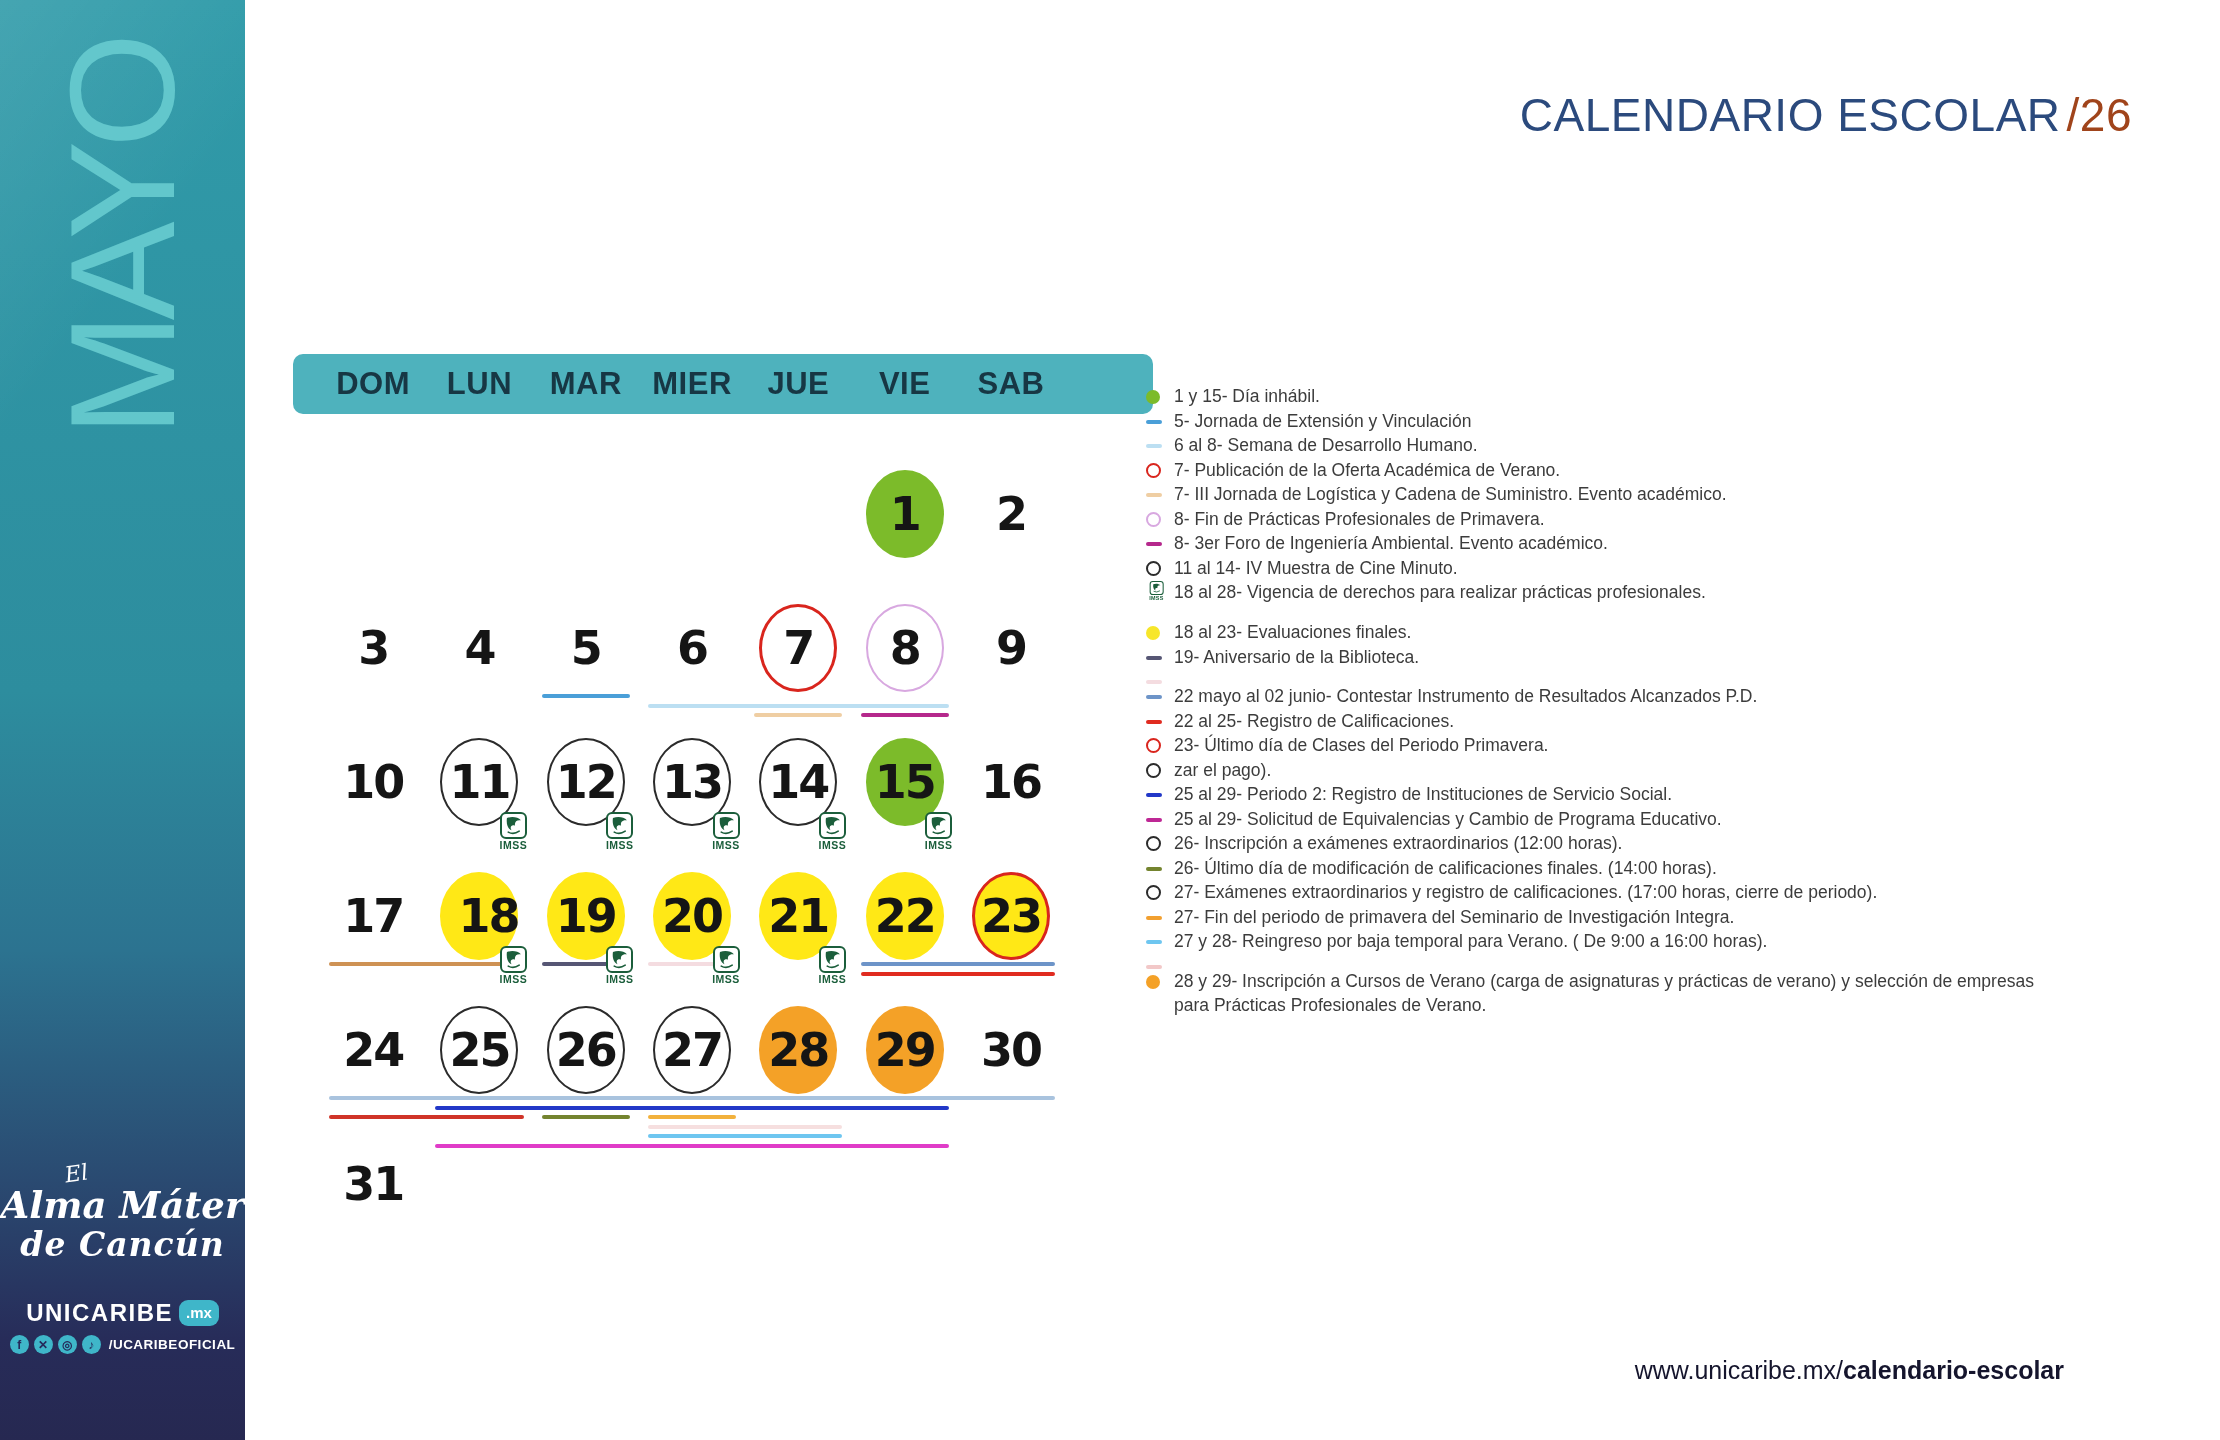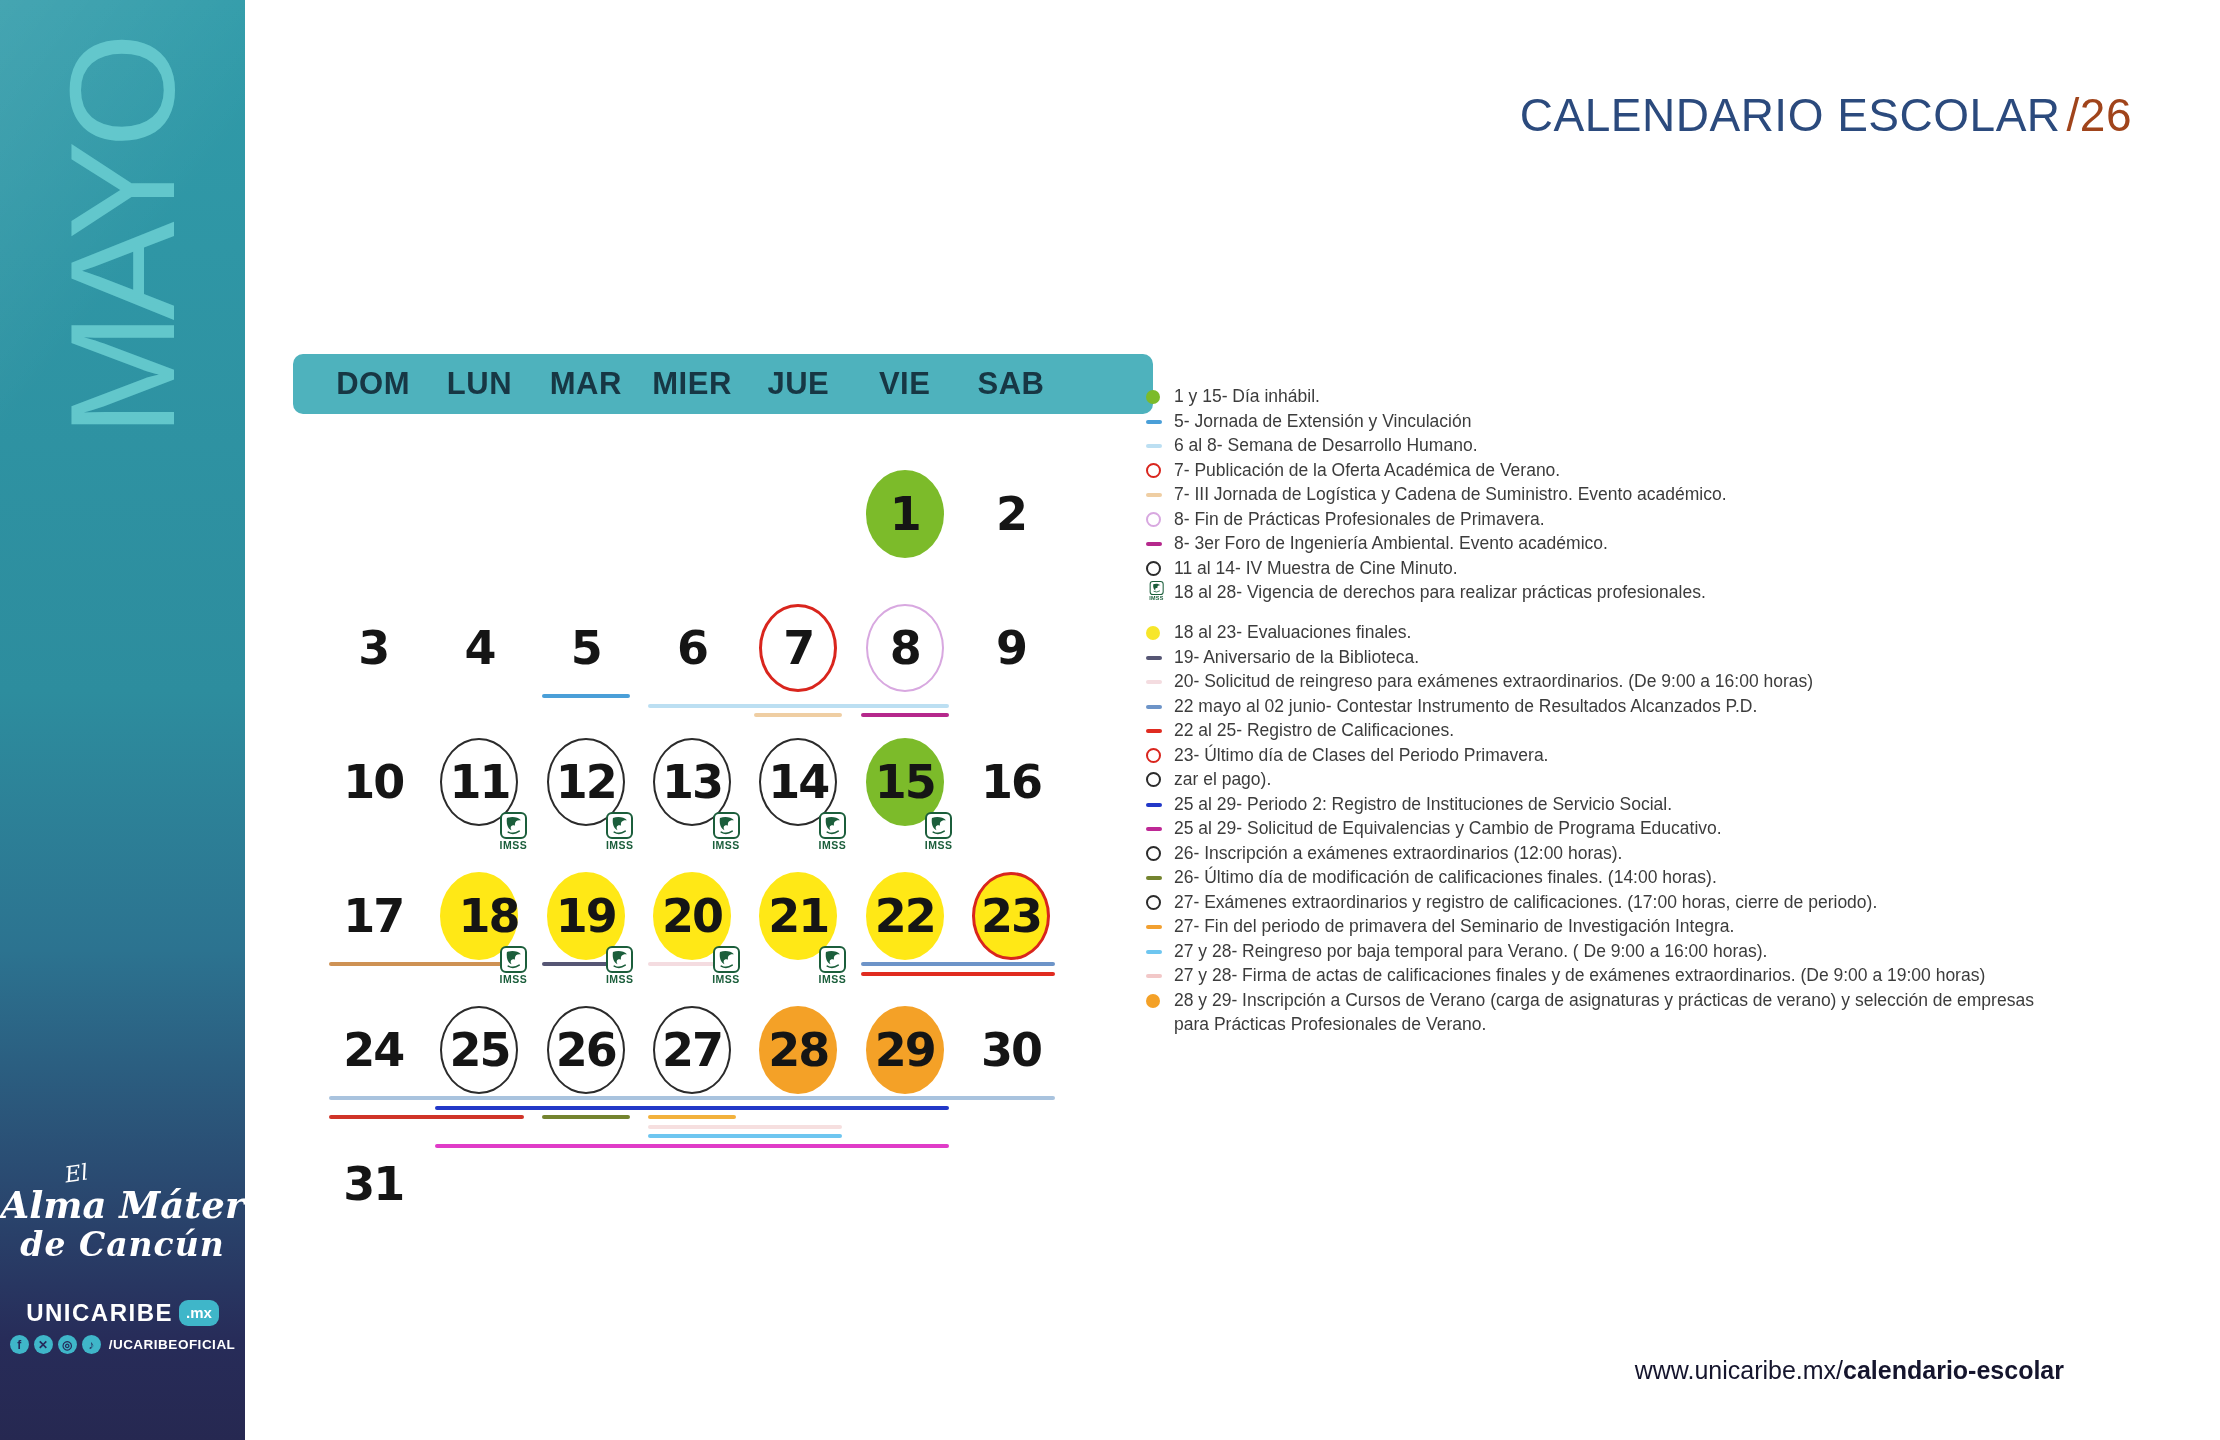--- a/index.html
+++ b/index.html
@@ -415,23 +415,20 @@
           <span class="lm-dash" style="background: rgb(86, 86, 116);"></span>
         </span>
         <div class="legend-text">
           <div>19- Aniversario de la Biblioteca.</div>
         </div>
       </div>
       <div class="legend-item">
         <span class="legend-marker-holder">
           <span class="lm-dash" style="background: rgb(244, 220, 224);"></span>
         </span>
-        <div class="legend-text">
-          <div>20- Solicitud de reingreso para exámenes extraordinarios. (De 9:00 a 16:00 horas)</div>
-        </div>
       </div>
       <div class="legend-item">
         <span class="legend-marker-holder">
           <span class="lm-dash" style="background: rgb(109, 148, 200);"></span>
         </span>
         <div class="legend-text">
           <div>22 mayo al 02 junio- Contestar Instrumento de Resultados Alcanzados P.D.</div>
         </div>
       </div>
       <div class="legend-item">
@@ -511,23 +508,20 @@
           <span class="lm-dash" style="background: rgb(110, 198, 240);"></span>
         </span>
         <div class="legend-text">
           <div>27 y 28- Reingreso por baja temporal para Verano. ( De 9:00 a 16:00 horas).</div>
         </div>
       </div>
       <div class="legend-item">
         <span class="legend-marker-holder">
           <span class="lm-dash" style="background: rgb(242, 200, 200);"></span>
         </span>
-        <div class="legend-text">
-          <div>27 y 28- Firma de actas de calificaciones finales y de exámenes extraordinarios. (De 9:00 a 19:00 horas)</div>
-        </div>
       </div>
       <div class="legend-item">
         <span class="legend-marker-holder">
           <span class="lm-dot" style="background: rgb(244, 161, 39);"></span>
         </span>
         <div class="legend-text">
           <div>28 y 29- Inscripción a Cursos de Verano (carga de asignaturas y prácticas de verano)  y selección de empresas</div>
           <div>para Prácticas Profesionales de Verano.</div>
         </div>
       </div>

